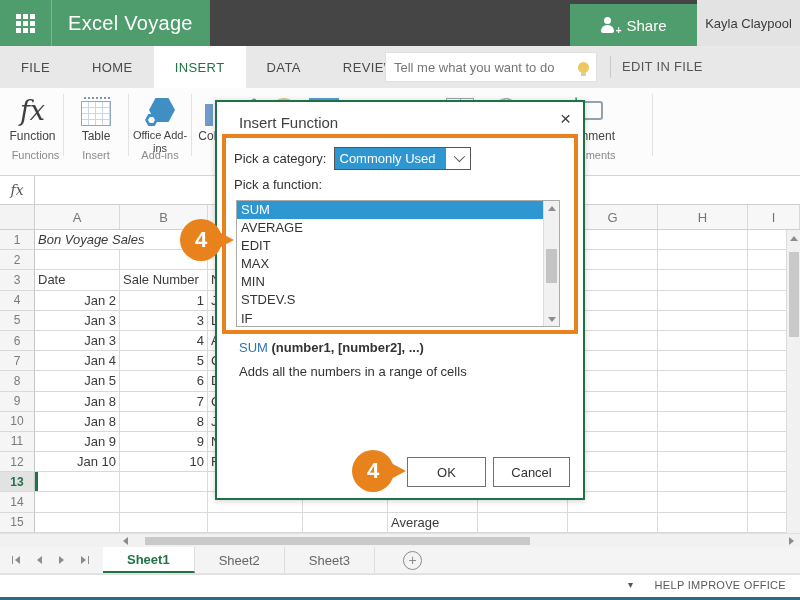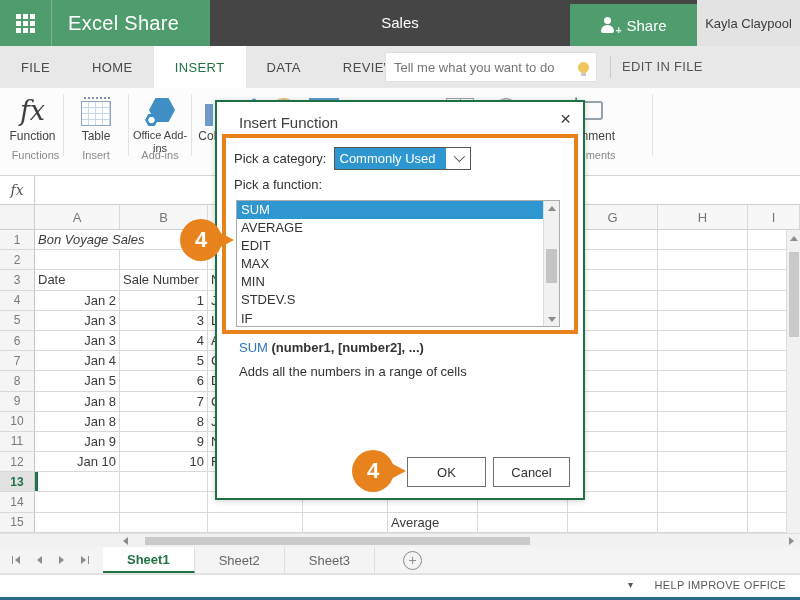--- a/index.html
+++ b/index.html
@@ -161,22 +161,21 @@
           <i></i>
           <i></i>
           <i></i>
           <i></i>
           <i></i>
           <i></i>
           <i></i>
           <i></i>
         </div>
     </div>
-    <div class="brand-name">Excel Share</div>
-    <div class="doc-title">Sales</div>
+    <div class="brand-name">Excel Voyage</div>
     <div class="share-btn">
       <span class="person">
           <span class="head"></span>
           <span class="body"></span>
           <span class="plus">+</span>
         </span>
       <span>Share</span>
     </div>
     <div class="user-block">Kayla Claypool</div>
   </div>

